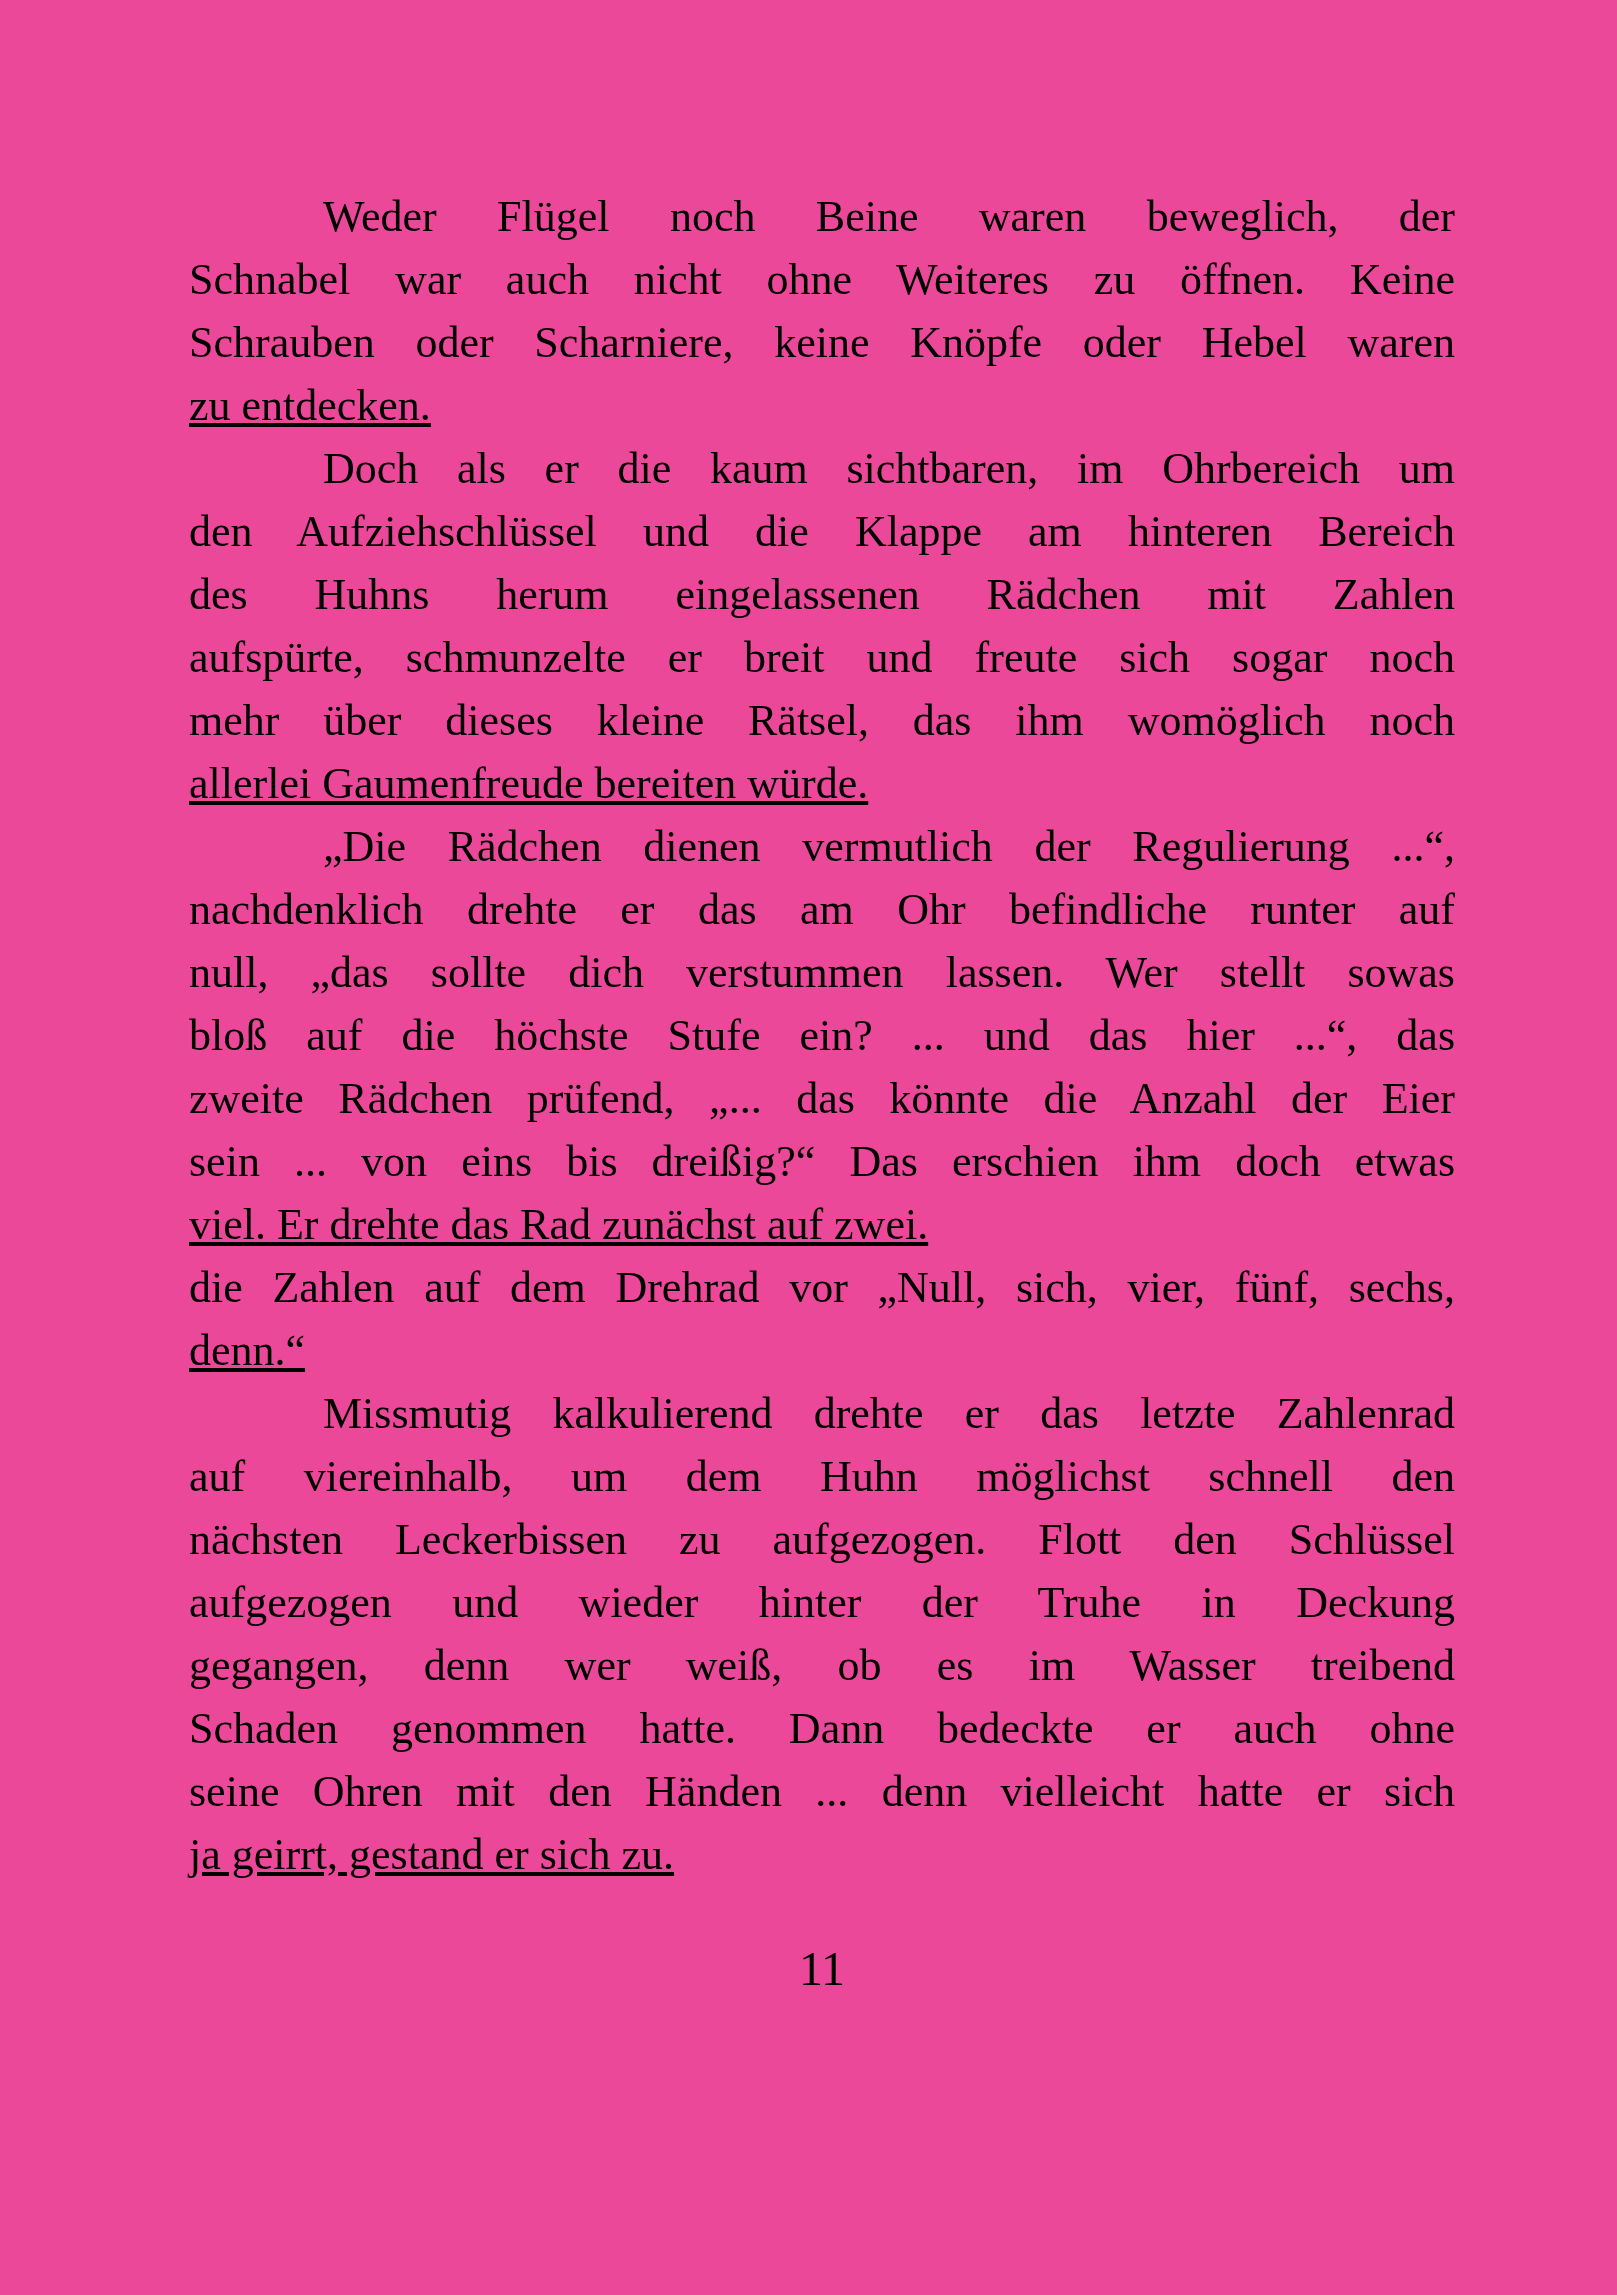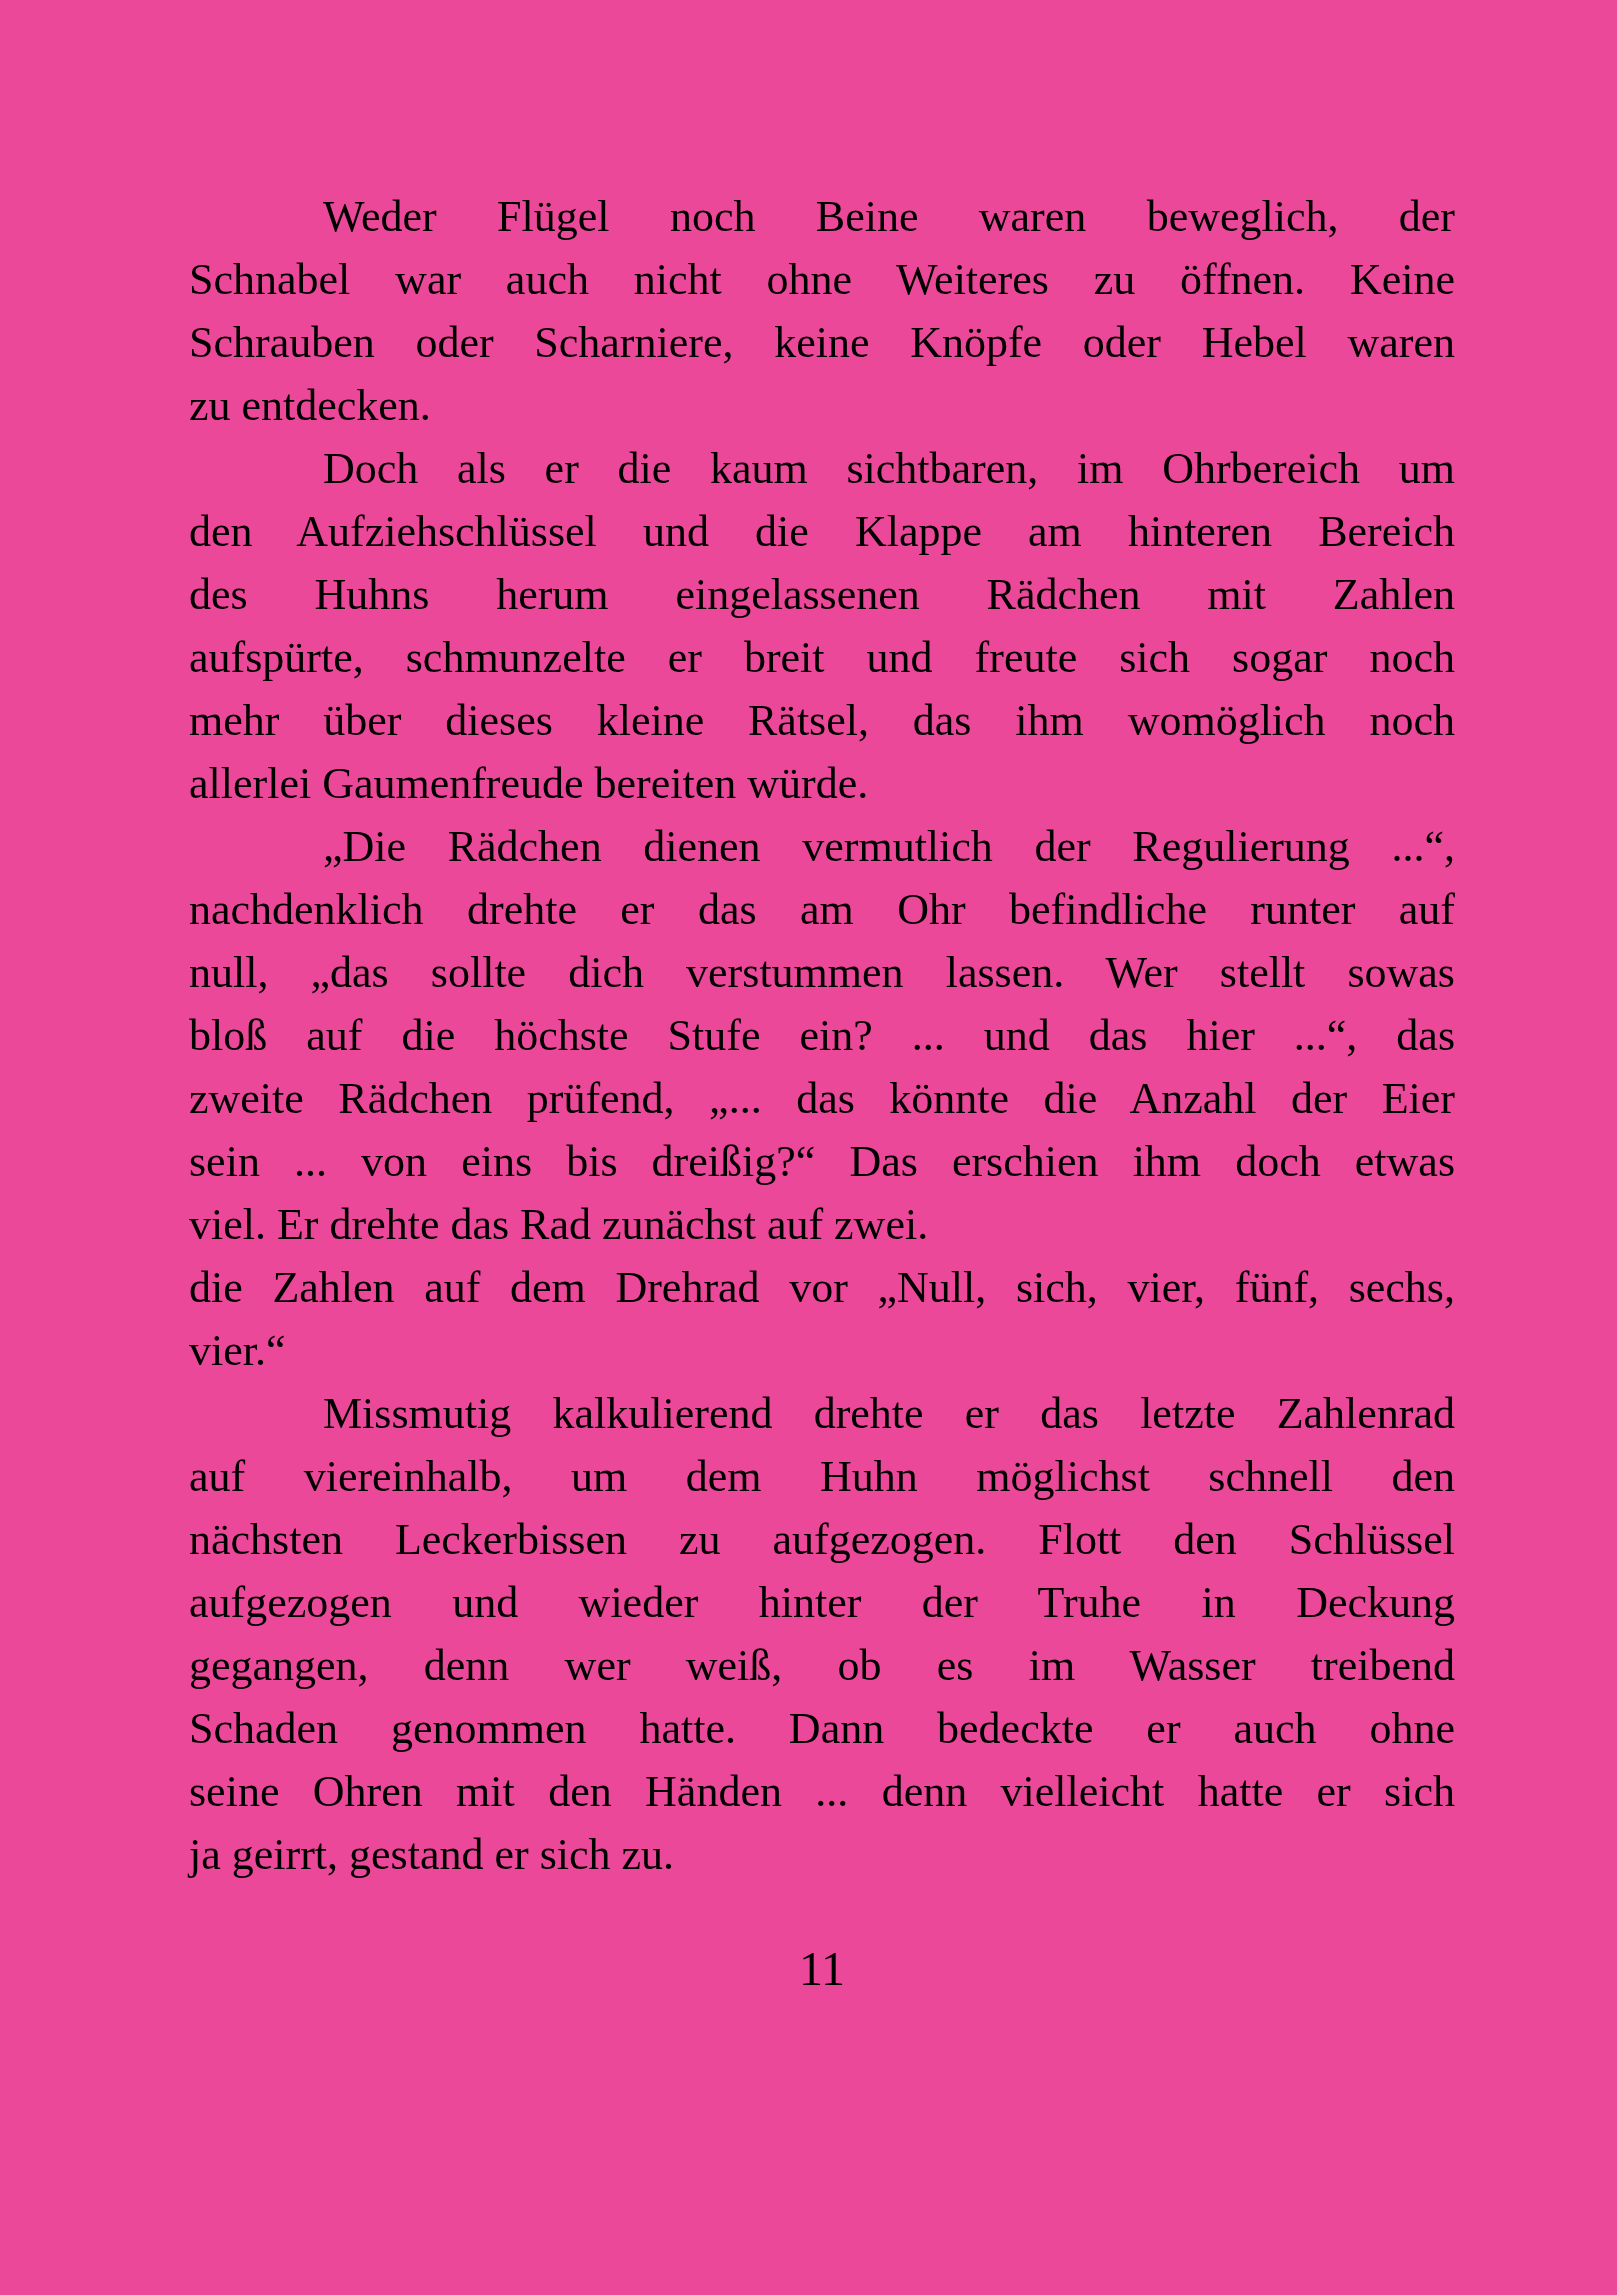--- a/index.html
+++ b/index.html
@@ -36,20 +36,21 @@
     text-align: justify;
     text-align-last: justify;
     text-justify: inter-word;
     white-space: nowrap;
   }
   .line.indent {
     text-indent: 134px;
   }
   .line.last {
     text-align-last: left;
+    text-decoration: underline;
   }
   .page-number {
     margin-top: 51px;
     text-align: center;
     text-align-last: center;
     font-size: 48px;
     line-height: 63px;
   }
 </style>
 </head>
@@ -79,21 +80,21 @@
       <div class="line">nachdenklich drehte er das am Ohr befindliche runter auf</div>
       <div class="line">null, „das sollte dich verstummen lassen. Wer stellt sowas</div>
       <div class="line">bloß auf die höchste Stufe ein? ... und das hier ...“, das</div>
       <div class="line">zweite Rädchen prüfend, „... das könnte die Anzahl der Eier</div>
       <div class="line">sein ... von eins bis dreißig?“ Das erschien ihm doch etwas</div>
       <div class="line last">viel. Er drehte das Rad zunächst auf zwei.</div>
     </div>
 
     <div class="paragraph">
       <div class="line">die Zahlen auf dem Drehrad vor „Null, sich, vier, fünf, sechs,</div>
-      <div class="line last">vier.“</div>
+      <div class="line last">denn.“</div>
     </div>
 
     <div class="paragraph">
       <div class="line indent">Missmutig kalkulierend drehte er das letzte Zahlenrad</div>
       <div class="line">auf viereinhalb, um dem Huhn möglichst schnell den</div>
       <div class="line">nächsten Leckerbissen zu aufgezogen. Flott den Schlüssel</div>
       <div class="line">aufgezogen und wieder hinter der Truhe in Deckung</div>
       <div class="line">gegangen, denn wer weiß, ob es im Wasser treibend</div>
       <div class="line">Schaden genommen hatte. Dann bedeckte er auch ohne</div>
       <div class="line">seine Ohren mit den Händen ... denn vielleicht hatte er sich</div>

